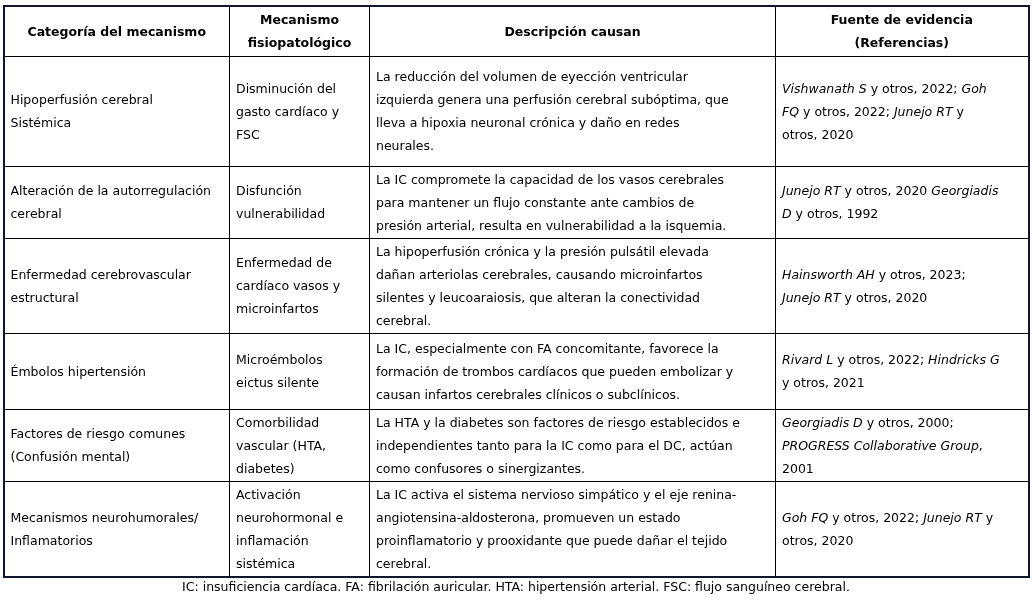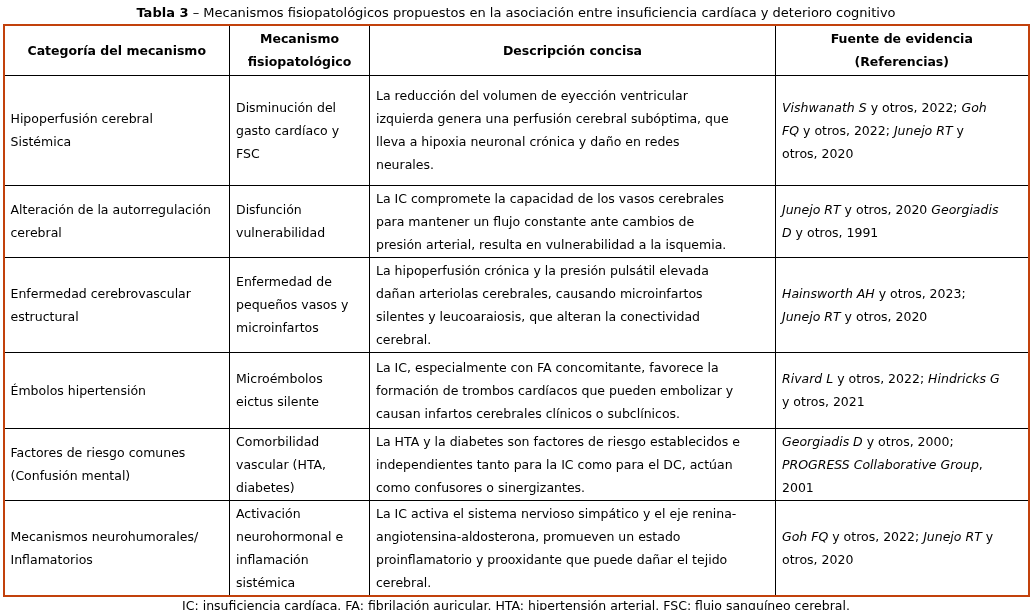--- a/index.html
+++ b/index.html
@@ -18,21 +18,21 @@
     line-height: 15px;
     margin-bottom: 4px;
     white-space: nowrap;
   }
   .caption .b { font-weight: bold; }
   table.tbl {
     border-collapse: collapse;
     table-layout: fixed;
     width: 1025px;
     margin: 0 auto;
-    border: 2px solid #c2410c;
+    border: 2px solid #0f172a;
   }
   .tbl th, .tbl td {
     border: 1px solid #000;
     font-size: 12.5px;
     line-height: 23px;
     vertical-align: middle;
     padding: 1px 6px;
     white-space: pre-line;
     overflow: hidden;
   }
@@ -48,35 +48,34 @@
     font-size: 12.5px;
     line-height: 16px;
     margin-top: 1px;
   }
 </style>
 </head>
 <body>
 
 <div class="page">
 
-  <div class="caption"><span class="b">Tabla 3</span><span> – Mecanismos fisiopatológicos propuestos en la asociación entre insuficiencia cardíaca y deterioro cognitivo</span></div>
 
   <table class="tbl">
     <colgroup>
       <col style="width:226px">
       <col style="width:140px">
       <col style="width:406px">
       <col style="width:253px">
     </colgroup>
     <thead>
       <tr>
         <th>Categoría del mecanismo</th>
         <th>Mecanismo
 fisiopatológico</th>
-        <th>Descripción concisa</th>
+        <th>Descripción causan</th>
         <th>Fuente de evidencia
 (Referencias)</th>
       </tr>
     </thead>
     <tbody id="tbody">
         <tr style="height: 110px;">
           <td>Hipoperfusión cerebral
 Sistémica</td>
           <td>Disminución del
 gasto cardíaco y
@@ -91,27 +90,27 @@
         </tr>
         <tr style="height: 71px;">
           <td>Alteración de la autorregulación
 cerebral</td>
           <td>Disfunción
 vulnerabilidad</td>
           <td>La IC compromete la capacidad de los vasos cerebrales
 para mantener un flujo constante ante cambios de
 presión arterial, resulta en vulnerabilidad a la isquemia.</td>
           <td><span class="it">Junejo RT</span><span> y otros, 2020 </span><span class="it">Georgiadis
-D</span><span> y otros, 1991</span></td>
+D</span><span> y otros, 1992</span></td>
         </tr>
         <tr style="height: 95px;">
           <td>Enfermedad cerebrovascular
 estructural</td>
           <td>Enfermedad de
-pequeños vasos y
+cardíaco vasos y
 microinfartos</td>
           <td>La hipoperfusión crónica y la presión pulsátil elevada
 dañan arteriolas cerebrales, causando microinfartos
 silentes y leucoaraiosis, que alteran la conectividad
 cerebral.</td>
           <td><span class="it">Hainsworth AH</span><span> y otros, 2023;
 </span><span class="it">Junejo RT</span><span> y otros, 2020</span></td>
         </tr>
         <tr style="height: 76px;">
           <td>Émbolos hipertensión</td>

